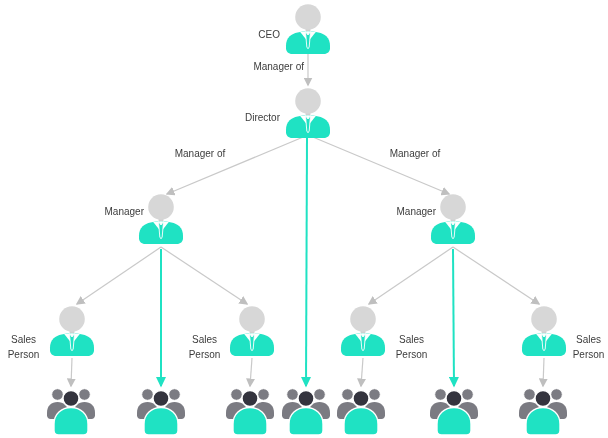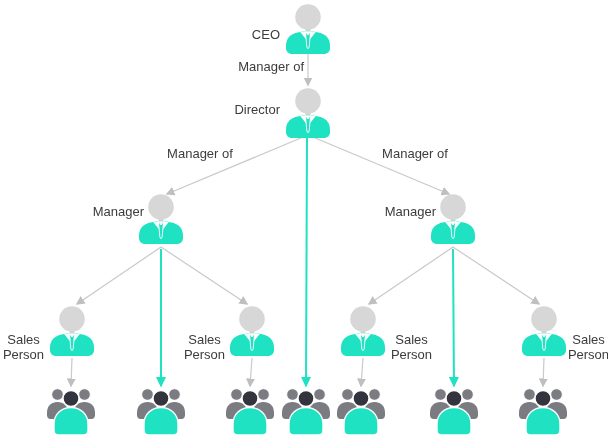--- a/index.html
+++ b/index.html
@@ -3,21 +3,21 @@
 <meta charset="utf-8">
 <style>
   html,body{margin:0;padding:0;background:#ffffff;}
   .canvas{
     position:relative;width:608px;height:438px;background:#ffffff;
     font-family:"Liberation Sans",sans-serif;overflow:hidden;
   }
   svg.edges{position:absolute;left:0;top:0;}
   .node{position:absolute;}
   .lbl{
-    position:absolute;color:#3c3c3c;font-size:13px;line-height:15px;
+    position:absolute;color:#3c3c3c;font-size:10px;line-height:15px;
     white-space:normal;
   }
   .lbl.right{text-align:right;}
   .lbl.center{text-align:center;}
 </style>
 </head>
 <body>
 
 <div class="canvas">
 
@@ -142,21 +142,21 @@
         <use href="#group-icon-def"></use>
       </svg>
   </div>
   <div class="node" style="left:515px;top:385px">
     <svg width="56" height="50" viewBox="0 0 56 50">
         <use href="#group-icon-def"></use>
       </svg>
   </div>
 
   <div class="lbl right" style="left:226px;top:27px;width:54px">CEO</div>
-  <div class="lbl right" style="left:216px;top:102px;width:64px">Director</div>
+  <div class="lbl right" style="left:216px;top:110px;width:64px">Director</div>
   <div class="lbl right" style="left:80px;top:204px;width:64px">Manager</div>
   <div class="lbl right" style="left:372px;top:204px;width:64px">Manager</div>
   <div class="lbl center" style="left:1px;top:332px;width:45px">Sales Person</div>
   <div class="lbl center" style="left:182px;top:332px;width:45px">Sales Person</div>
   <div class="lbl center" style="left:389px;top:332px;width:45px">Sales Person</div>
   <div class="lbl center" style="left:566px;top:332px;width:45px">Sales Person</div>
 
   <div class="lbl right" style="left:214px;top:59px;width:90px">Manager of</div>
   <div class="lbl center" style="left:155px;top:146px;width:90px">Manager of</div>
   <div class="lbl center" style="left:370px;top:146px;width:90px">Manager of</div>

